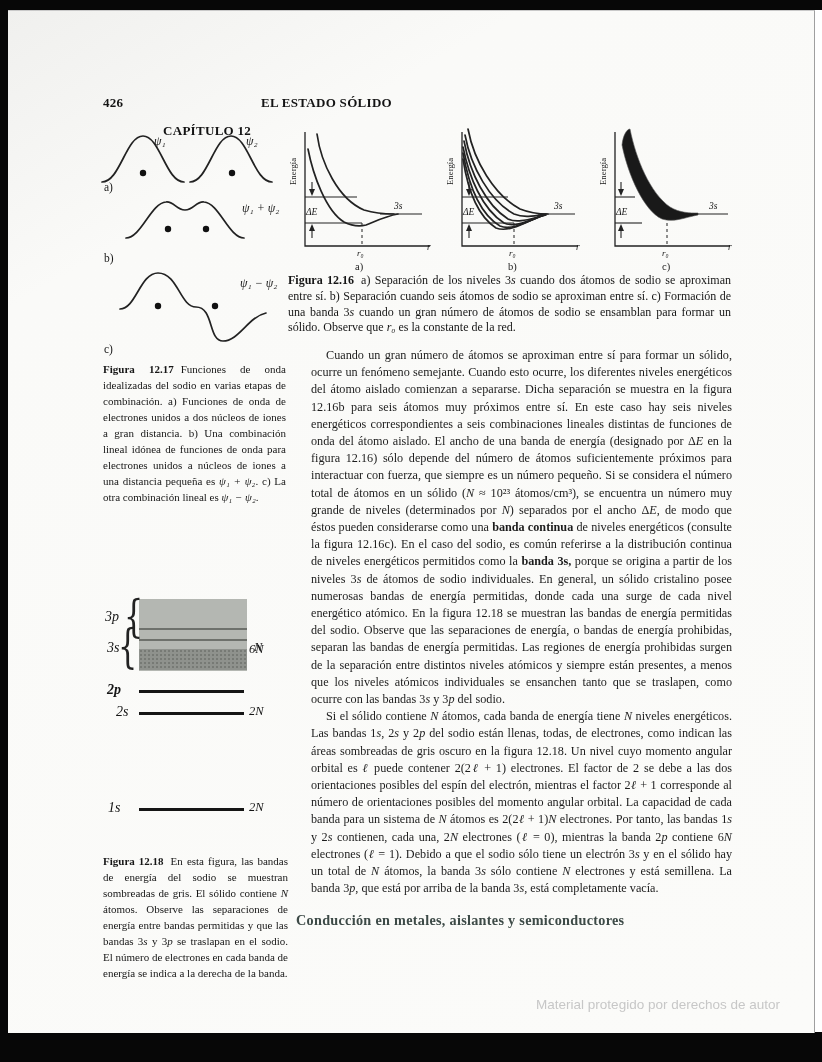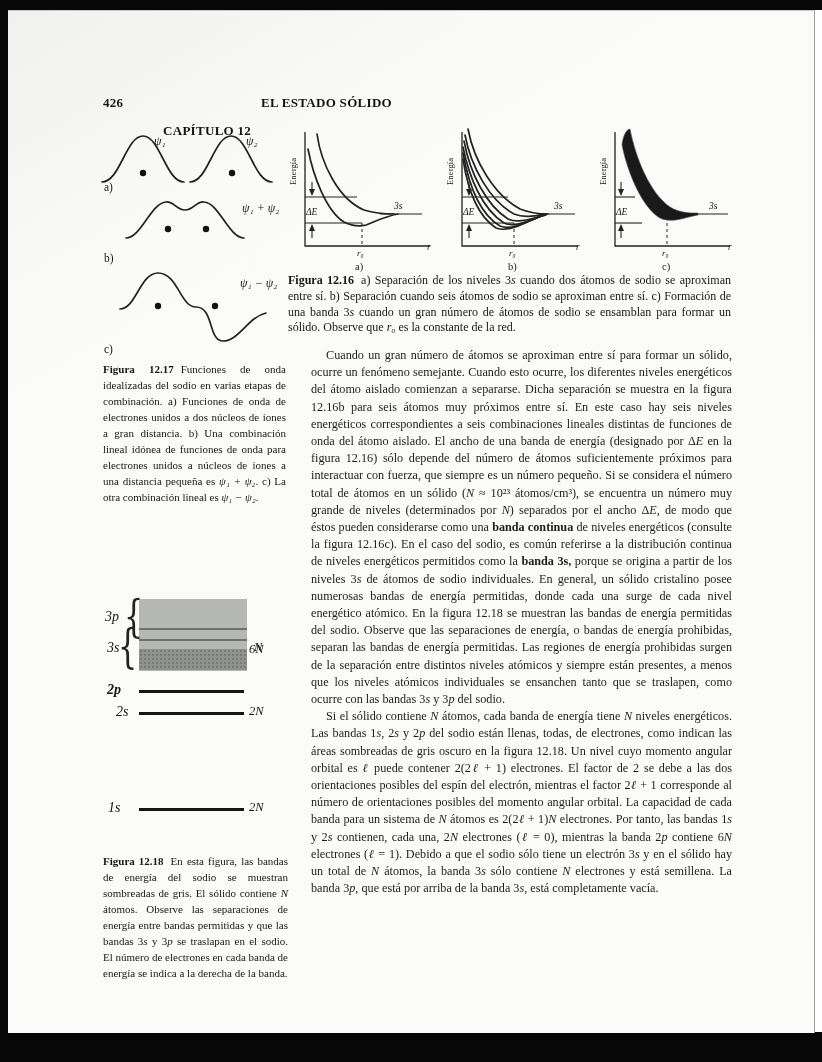--- a/index.html
+++ b/index.html
@@ -199,16 +199,18 @@
     <span class="abs lvl-count" style="left:241px;top:789px;">2N</span>
   </div>
 
   <div class="abs caption" style="left:95px;top:842px;width:185px;">
     <span class="cap-label">Figura 12.18</span><span><span>En esta figura, las bandas de energía del sodio se muestran sombreadas de gris. El sólido contiene </span><span class="rt-i">N</span><span> átomos. Observe las separaciones de energía entre bandas permitidas y que las bandas 3</span><span class="rt-i">s</span><span> y 3</span><span class="rt-i">p</span><span> se traslapan en el sodio. El número de electrones en cada banda de energía se indica a la derecha de la banda.</span></span>
   </div>
 
   <div class="abs bodycol">
     <p class="indent"><span>Cuando un gran número de átomos se aproximan entre sí para formar un sólido, ocurre un fenómeno semejante. Cuando esto ocurre, los diferentes niveles energéticos del átomo aislado comienzan a separarse. Dicha separación se muestra en la figura 12.16b para seis átomos muy próximos entre sí. En este caso hay seis niveles energéticos correspondientes a seis combinaciones lineales distintas de funciones de onda del átomo aislado. El ancho de una banda de energía (designado por Δ</span><span class="rt-i">E</span><span> en la figura 12.16) sólo depende del número de átomos suficientemente próximos para interactuar con fuerza, que siempre es un número pequeño. Si se considera el número total de átomos en un sólido (</span><span class="rt-i">N</span><span> ≈ 10²³ átomos/cm³), se encuentra un número muy grande de niveles (determinados por </span><span class="rt-i">N</span><span>) separados por el ancho Δ</span><span class="rt-i">E</span><span>, de modo que éstos pueden considerarse como una </span><span class="rt-b">banda continua</span><span> de niveles energéticos (consulte la figura 12.16c). En el caso del sodio, es común referirse a la distribución continua de niveles energéticos permitidos como la </span><span class="rt-b">banda 3s,</span><span> porque se origina a partir de los niveles 3</span><span class="rt-i">s</span><span> de átomos de sodio individuales. En general, un sólido cristalino posee numerosas bandas de energía permitidas, donde cada una surge de cada nivel energético atómico. En la figura 12.18 se muestran las bandas de energía permitidas del sodio. Observe que las separaciones de energía, o bandas de energía prohibidas, separan las bandas de energía permitidas. Las regiones de energía prohibidas surgen de la separación entre distintos niveles atómicos y siempre están presentes, a menos que los niveles atómicos individuales se ensanchen tanto que se traslapen, como ocurre con las bandas 3</span><span class="rt-i">s</span><span> y 3</span><span class="rt-i">p</span><span> del sodio.</span></p>
     <p class="indent"><span>Si el sólido contiene </span><span class="rt-i">N</span><span> átomos, cada banda de energía tiene </span><span class="rt-i">N</span><span> niveles energéticos. Las bandas 1</span><span class="rt-i">s</span><span>, 2</span><span class="rt-i">s</span><span> y 2</span><span class="rt-i">p</span><span> del sodio están llenas, todas, de electrones, como indican las áreas sombreadas de gris oscuro en la figura 12.18. Un nivel cuyo momento angular orbital es </span><span class="rt-i">ℓ</span><span> puede contener 2(2</span><span class="rt-i">ℓ</span><span> + 1) electrones. El factor de 2 se debe a las dos orientaciones posibles del espín del electrón, mientras el factor 2</span><span class="rt-i">ℓ</span><span> + 1 corresponde al número de orientaciones posibles del momento angular orbital. La capacidad de cada banda para un sistema de </span><span class="rt-i">N</span><span> átomos es 2(2</span><span class="rt-i">ℓ</span><span> + 1)</span><span class="rt-i">N</span><span> electrones. Por tanto, las bandas 1</span><span class="rt-i">s</span><span> y 2</span><span class="rt-i">s</span><span> contienen, cada una, 2</span><span class="rt-i">N</span><span> electrones (</span><span class="rt-i">ℓ</span><span> = 0), mientras la banda 2</span><span class="rt-i">p</span><span> contiene 6</span><span class="rt-i">N</span><span> electrones (</span><span class="rt-i">ℓ</span><span> = 1). Debido a que el sodio sólo tiene un electrón 3</span><span class="rt-i">s</span><span> y en el sólido hay un total de </span><span class="rt-i">N</span><span> átomos, la banda 3</span><span class="rt-i">s</span><span> sólo contiene </span><span class="rt-i">N</span><span> electrones y está semillena. La banda 3</span><span class="rt-i">p</span><span>, que está por arriba de la banda 3</span><span class="rt-i">s</span><span>, está completamente vacía.</span></p>
-  </div>
-
+    <h3>Conducción en metales, aislantes y semiconductores</h3>
+  </div>
+
+  <div class="abs watermark" style="right:34px;top:986px;">Material protegido por derechos de autor</div>
 
 </div>
 
 </body></html>

